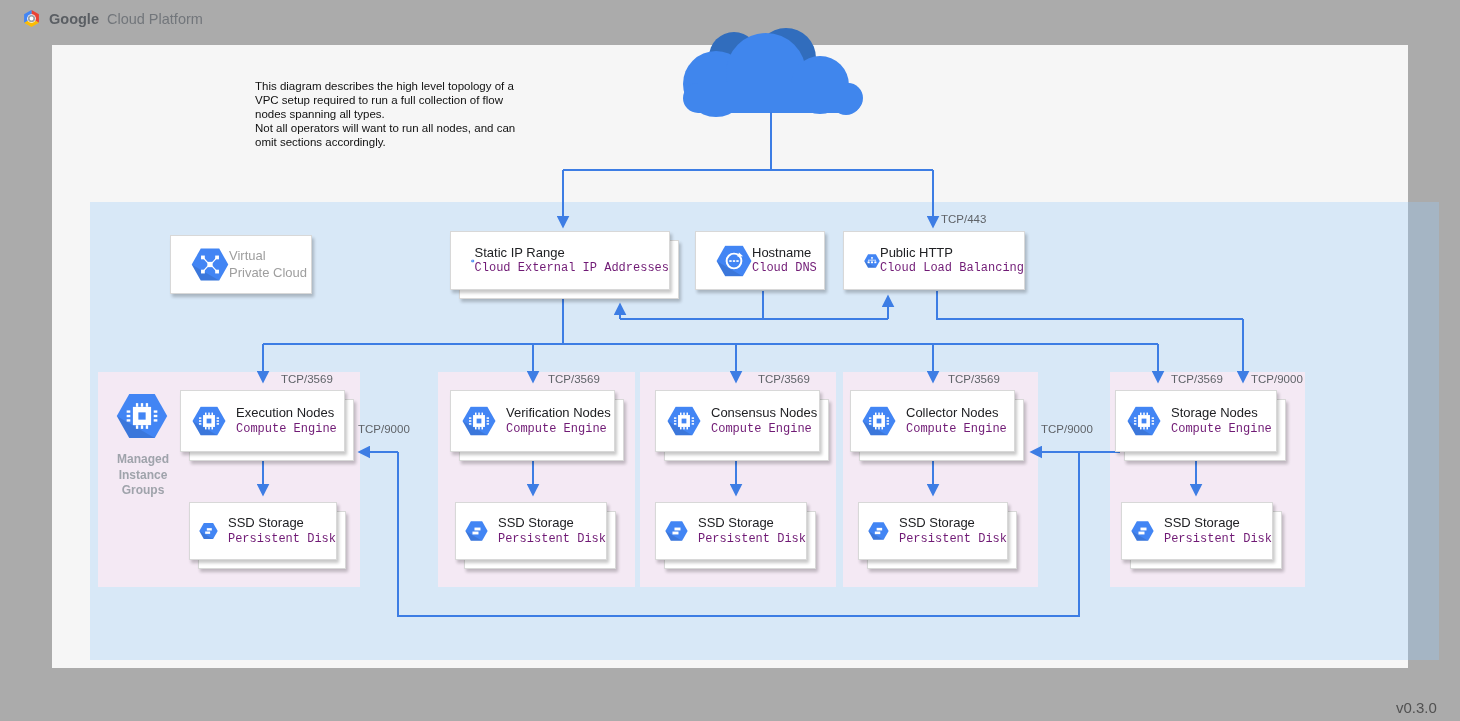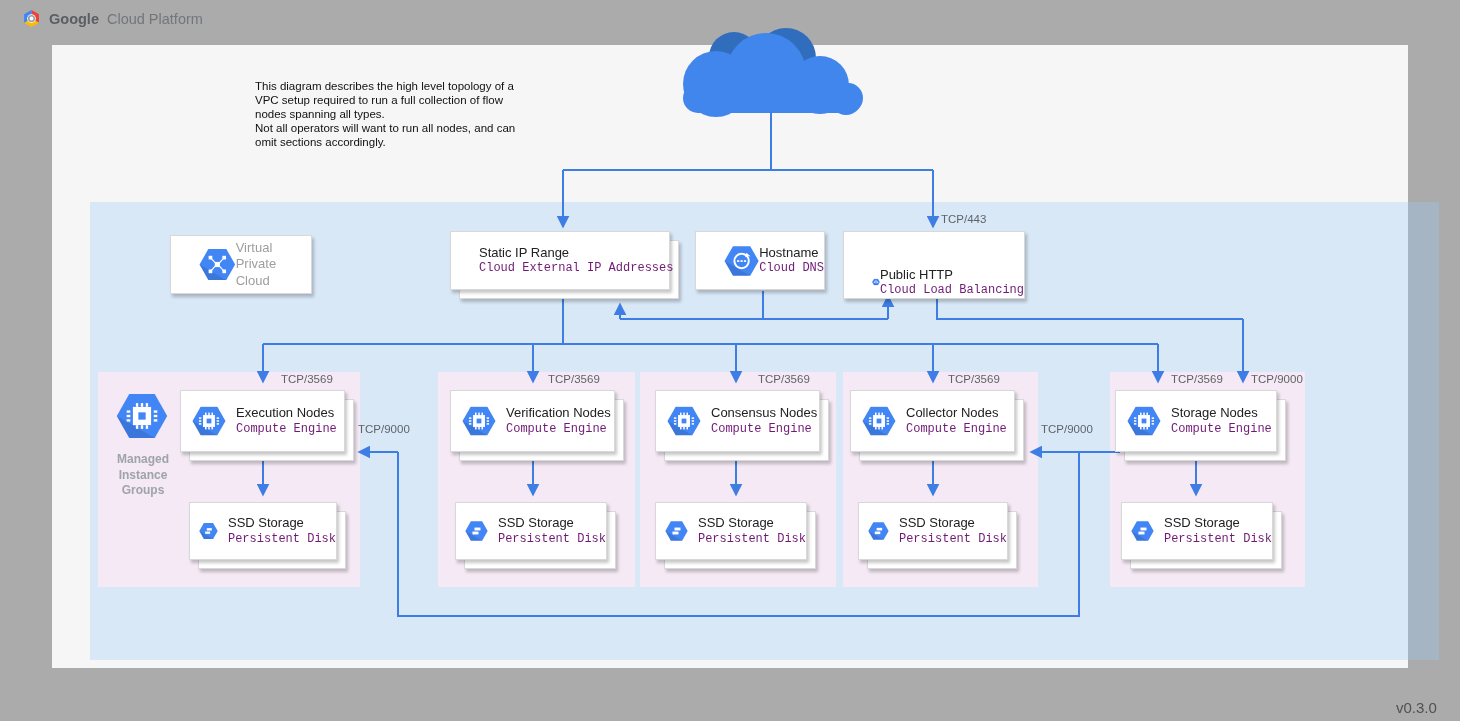--- a/index.html
+++ b/index.html
@@ -8,29 +8,29 @@
   .canvas{position:absolute;left:52px;top:45px;width:1356px;height:623px;background:#f6f6f6;z-index:0;}
   .vpc-area{position:absolute;left:90px;top:202px;width:1349px;height:458px;background:rgba(151,202,249,0.32);z-index:1;}
   .section{position:absolute;top:372px;height:215px;background:#f4e9f4;z-index:2;}
   #sec-execution{left:98px;width:262px;}
   #sec-verification{left:438px;width:197px;}
   #sec-consensus{left:640px;width:196px;}
   #sec-collector{left:843px;width:195px;}
   #sec-access{left:1110px;width:195px;}
   .wires{position:absolute;left:0;top:0;z-index:3;pointer-events:none;}
   .back{position:absolute;background:#ffffff;border:1px solid #d8d8d8;box-shadow:2px 3px 3px rgba(0,0,0,0.22);z-index:4;box-sizing:border-box;}
-  .card{position:absolute;background:#ffffff;border:1px solid #d8d8d8;box-shadow:2px 3px 3px rgba(0,0,0,0.22);display:flex;align-items:center;z-index:5;box-sizing:border-box;padding-left:28px;}
+  .card{position:absolute;background:#ffffff;border:1px solid #d8d8d8;box-shadow:2px 3px 3px rgba(0,0,0,0.22);display:flex;align-items:center;z-index:5;box-sizing:border-box;padding-left:20px;}
   .card .txt{line-height:1.25;}
   .card .t{font-size:13px;color:#202124;white-space:nowrap;}
   .card .s{font-size:12px;color:#701a75;white-space:nowrap;font-family:Liberation Mono, monospace;}
   #box-vpc{left:170px;top:235px;width:142px;height:59px;}
   #box-vpc .t{color:#9e9e9e;white-space:pre-line;}
   #box-static{left:450px;top:231px;width:220px;height:59px;}
   #box-hostname{left:695px;top:231px;width:130px;height:59px;}
-  #box-http{left:843px;top:231px;width:182px;height:68px;align-items:flex-end;}
+  #box-http{left:843px;top:231px;width:182px;height:59px;}
   .node-card{top:390px;height:62px;padding-left:11px;gap:10px;}
   #card-execution{left:180px;width:165px;}
   #card-verification{left:450px;width:165px;}
   #card-consensus{left:655px;width:165px;}
   #card-collector{left:850px;width:165px;}
   #card-access{left:1115px;width:162px;}
   .ssd-card{top:502px;height:58px;padding-left:9px;gap:10px;}
   #ssd-execution{left:189px;width:148px;}
   #ssd-verification{left:455px;width:152px;}
   #ssd-consensus{left:655px;width:152px;}

